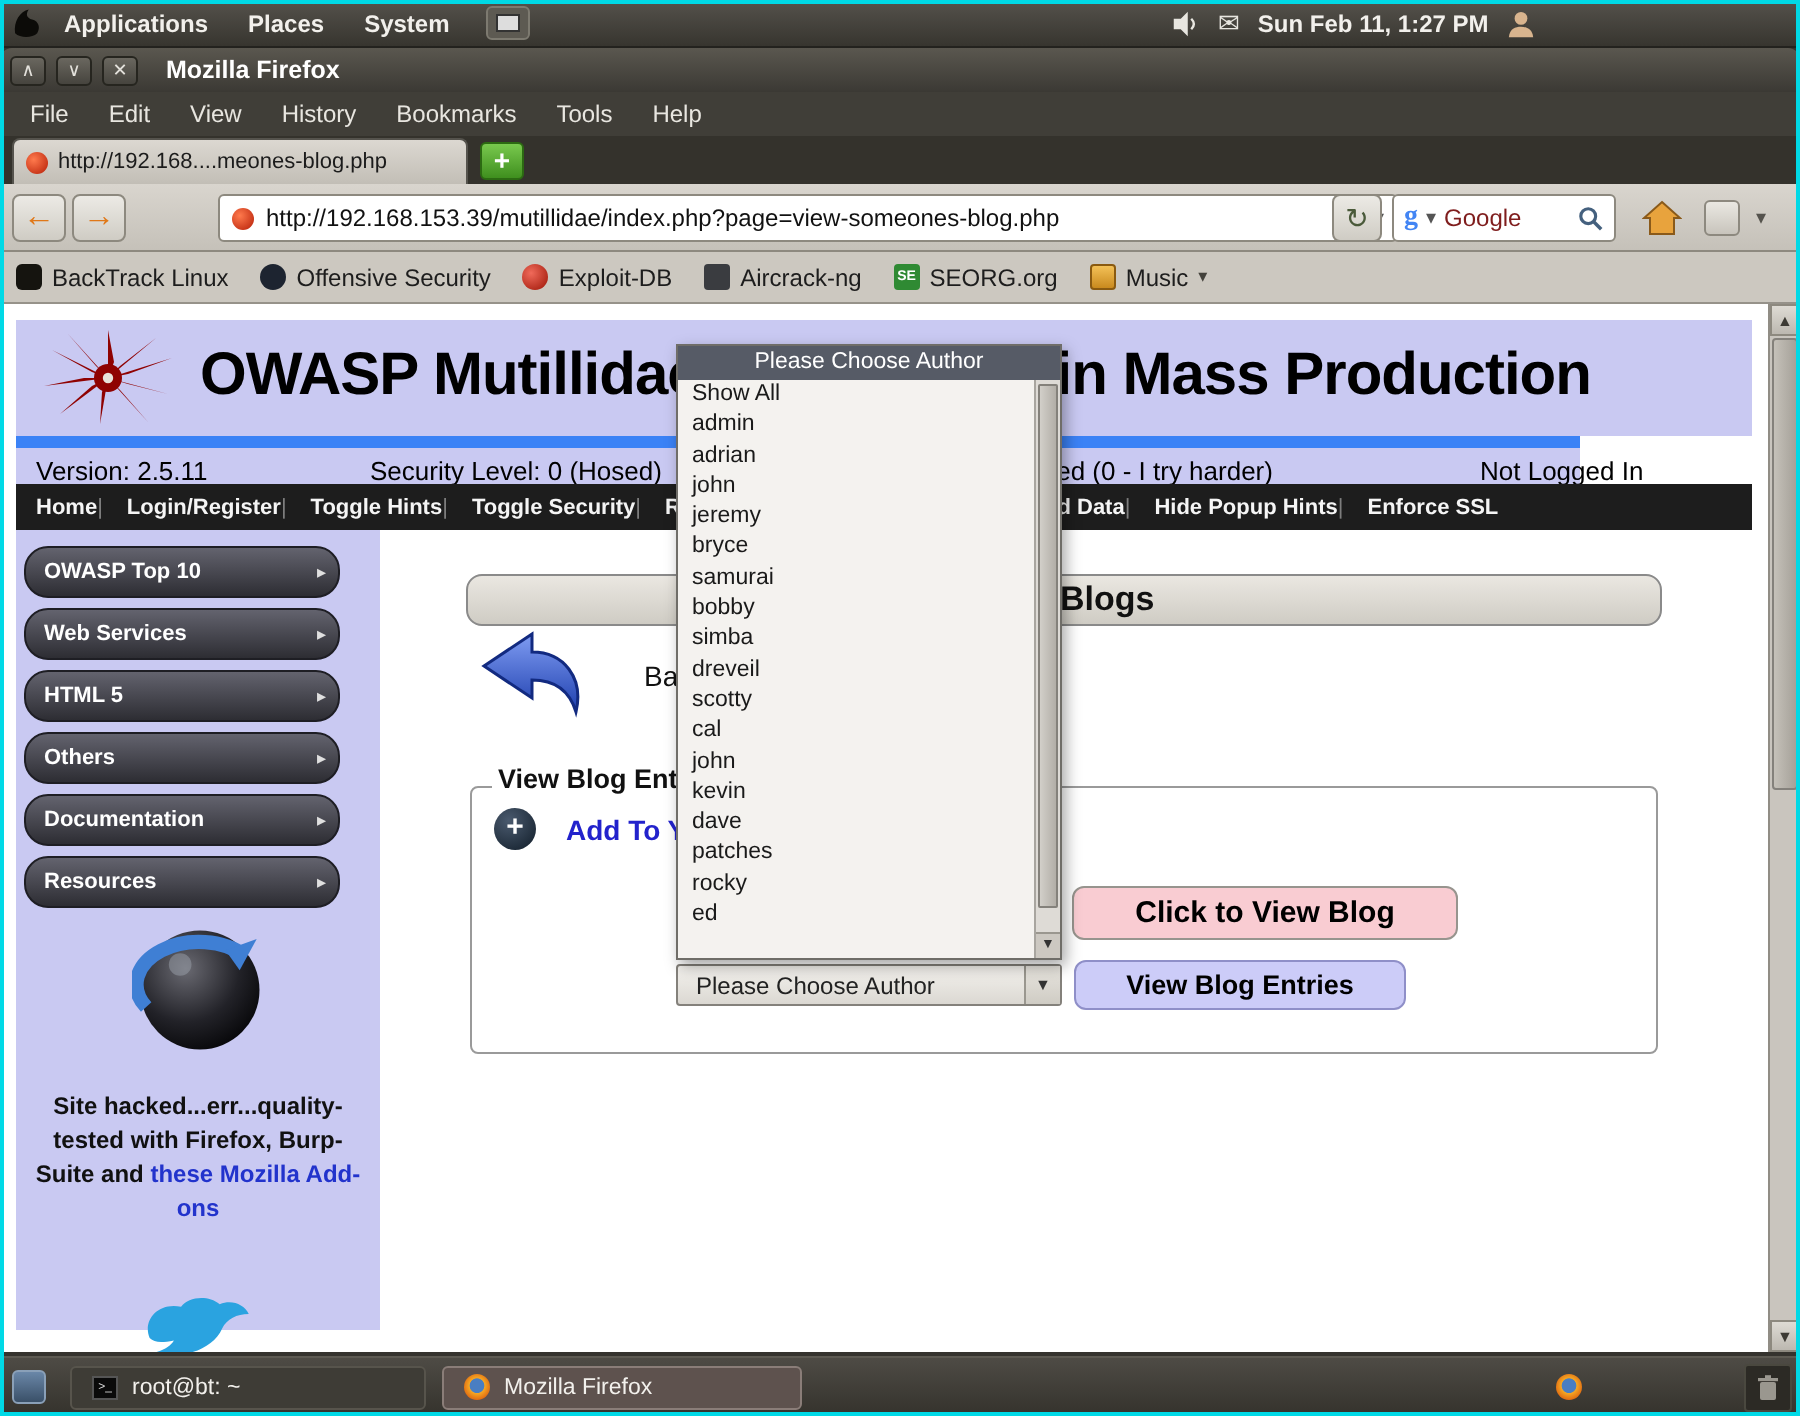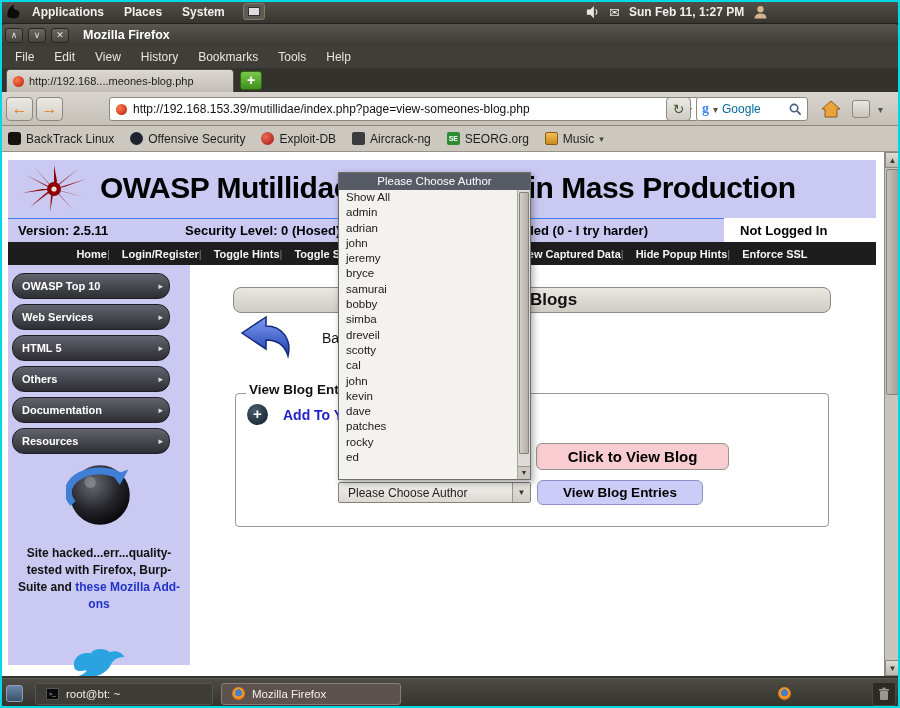--- a/index.html
+++ b/index.html
@@ -53,21 +53,21 @@
             border:1px solid #8d897f; border-radius:3px; display:flex; align-items:center; padding:0 6px; gap:6px;margin-left:37px; }
   #urlbar .favicon { width:11px; height:11px; border-radius:50%; background:radial-gradient(circle at 35% 35%, #ff7a4d, #b51d06); flex:none; }
   #url-text { font-size:12px; color:#111; white-space:nowrap; overflow:hidden; flex:1; }
   .url-star { color:#999; font-size:13px; } .url-caret { color:#555; font-size:10px; }
   #btn-reload { position:absolute; left:666px; top:5px; width:25px; height:24px;
                 background:linear-gradient(#eceae5,#cfccc4); border:1px solid #8d897f; border-radius:4px;
                 color:#4a5a3a; font-size:14px; display:flex; align-items:center; justify-content:center; }
   #searchbox { position:absolute; left:696px; top:5px; width:112px; height:24px; background:#fff;
                border:1px solid #8d897f; border-radius:3px; display:flex; align-items:center; padding:0 5px; gap:4px; }
   .g-logo { font-family:"Liberation Serif", serif; font-weight:bold; font-size:14px; color:#4285f4; }
-  #search-text { font-size:12px; color:#0369a1; flex:1; }
+  #search-text { font-size:12px; color:#7f1d1d; flex:1; }
   #btn-home { position:absolute; left:818px; top:5px; width:26px; height:24px; display:flex; align-items:center; justify-content:center; }
   #extra-icon { position:absolute; left:852px; top:8px; width:18px; height:18px;
                 background:linear-gradient(#eae8e2,#c8c4bc); border:1px solid #8d897f; border-radius:3px; }
   #extra-caret { position:absolute; left:878px; top:12px; color:#55534d; font-size:10px; }
 
   #bookmarksbar { position:absolute; left:0; top:126px; width:900px; height:26px;
                   background:#ccc8c0; border-bottom:1px solid #96928a; display:flex; align-items:center;
                   padding-left:8px; gap:16px; }
   .bm { display:flex; align-items:center; gap:5px; font-size:12px; color:#1d1d1d; }
   .bmicon { width:13px; height:13px; border-radius:2px; flex:none; }
@@ -80,27 +80,27 @@
   .bm .caret { font-size:9px; color:#44423c; }
 
   
   #viewport { position:absolute; left:0; top:152px; width:884px; height:524px; background:#ffffff; overflow:hidden; }
 
   #page-header { position:absolute; left:8px; top:8px; width:868px; height:58px; background:#c9c9f2; }
   #owasp-logo { position:absolute; left:12px; top:5px; }
   #page-title { position:absolute; left:92px; top:11px; font-size:30px; font-weight:bold; color:#000;
                 letter-spacing:-0.5px; white-space:nowrap; }
 
-  #version-bar { position:absolute; left:8px; top:66px; width:716px; height:24px; background:#c9c9f2;
-                 border-top:1px solid #3b82f6; font-weight:bold; font-size:13px; color:#000; }
+  #version-bar { position:absolute; left:8px; top:66px; width:782px; height:24px; background:#c9c9f2;
+                 border-top:6px solid #3b82f6; font-weight:normal; font-size:13px; color:#000; }
   #version-bar span { position:absolute; top:4px; white-space:nowrap; }
   #v-version { left:10px; } #v-seclevel { left:177px; } #v-hints { left:450px; } #v-login { left:732px; }
 
   #page-nav { position:absolute; left:8px; top:90px; width:868px; height:23px; background:#1d1d1d;
-              display:flex; align-items:center; justify-content:center; padding:0 10px; }
+              display:flex; align-items:center; justify-content:flex-start; padding:0 10px; }
   .pnav-item { color:#f5f5f5; font-weight:bold; font-size:11px; white-space:nowrap; }
   .pnav-item:not(:first-child)::before { content:"|"; color:#7d7d7d; font-weight:normal; margin-right:12px; }
 
   #sidebar { position:absolute; left:8px; top:113px; width:182px; height:400px; background:#c9c9f2; }
   .sbtn { position:relative; width:158px; height:26px; margin:0 0 5px 4px;
           background:linear-gradient(#63636e,#2d2d33); border:1px solid #1e1e24; border-radius:12px;
           color:#fff; font-weight:bold; font-size:11px; line-height:24px; padding-left:9px; }
   .sbtn .sarr { position:absolute; right:6px; top:0; color:#e0e0e0; font-size:9px; }
   #sidebar-menu { padding-top:8px; }
   #globe-icon { position:absolute; left:58px; top:196px; }

